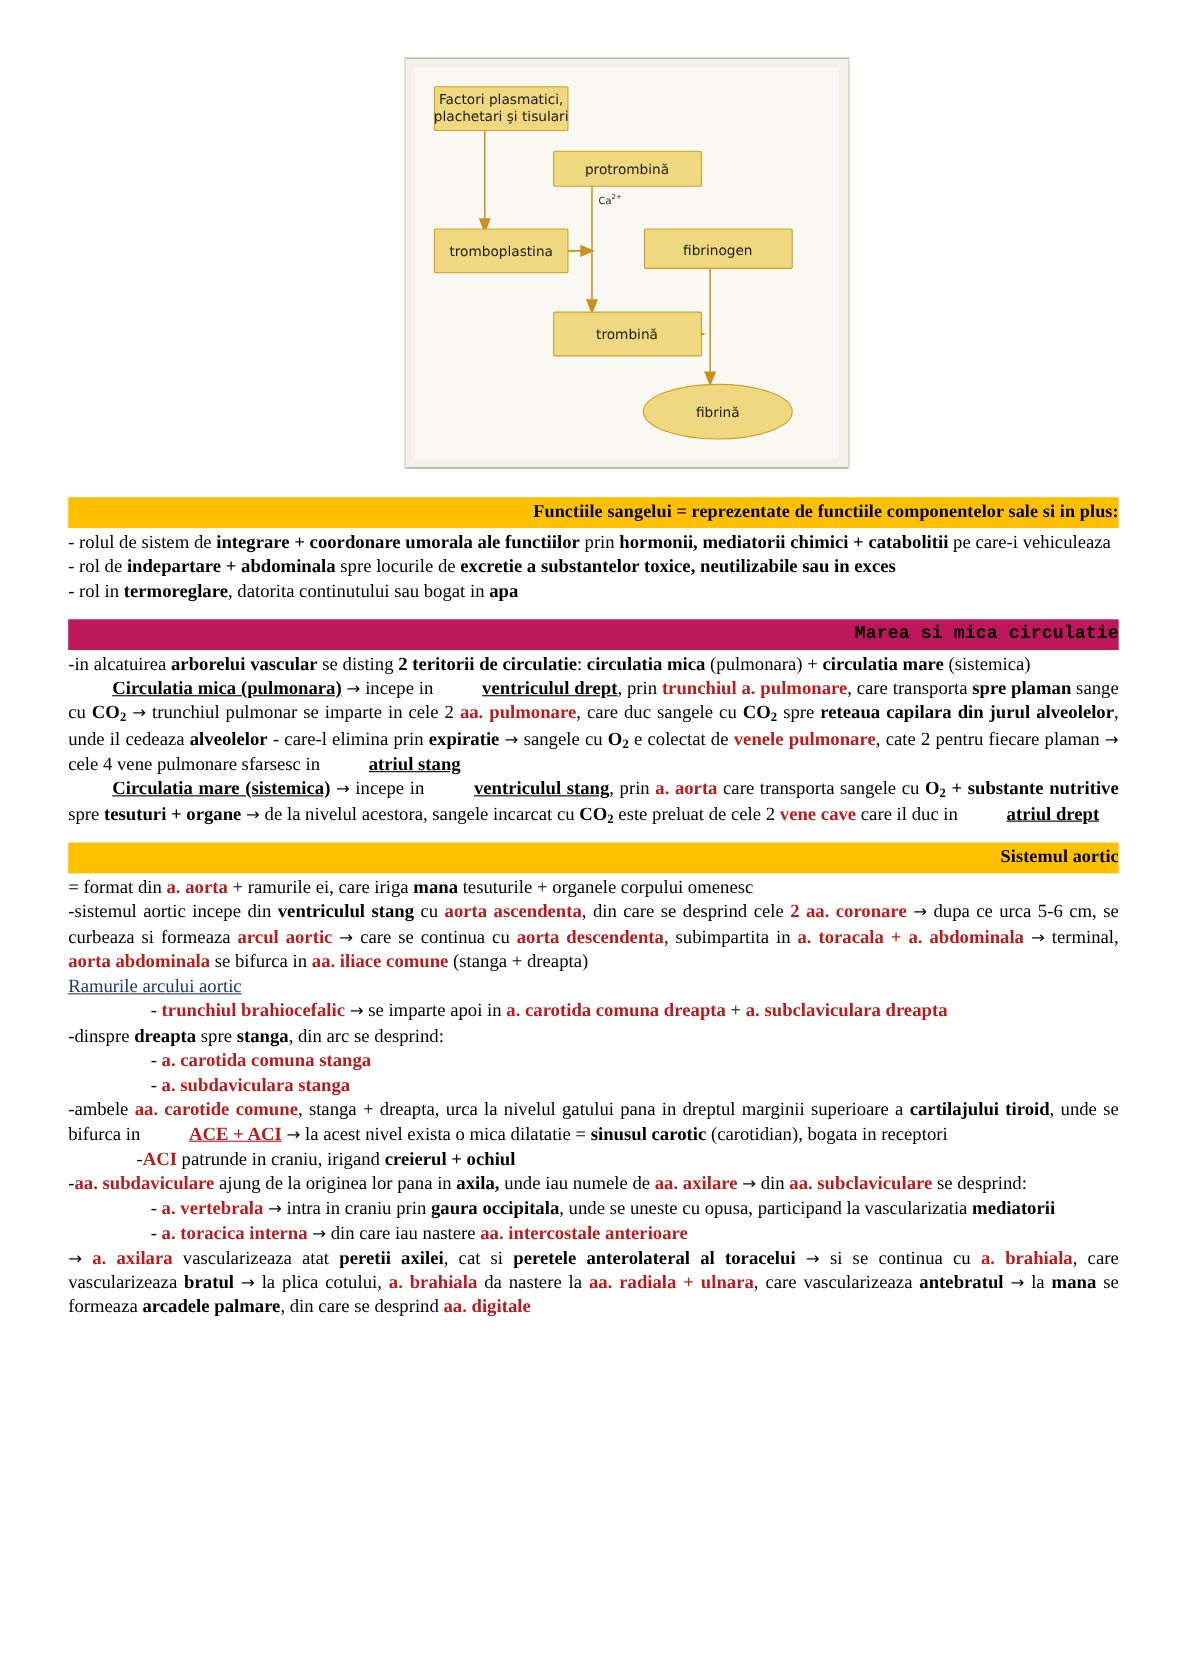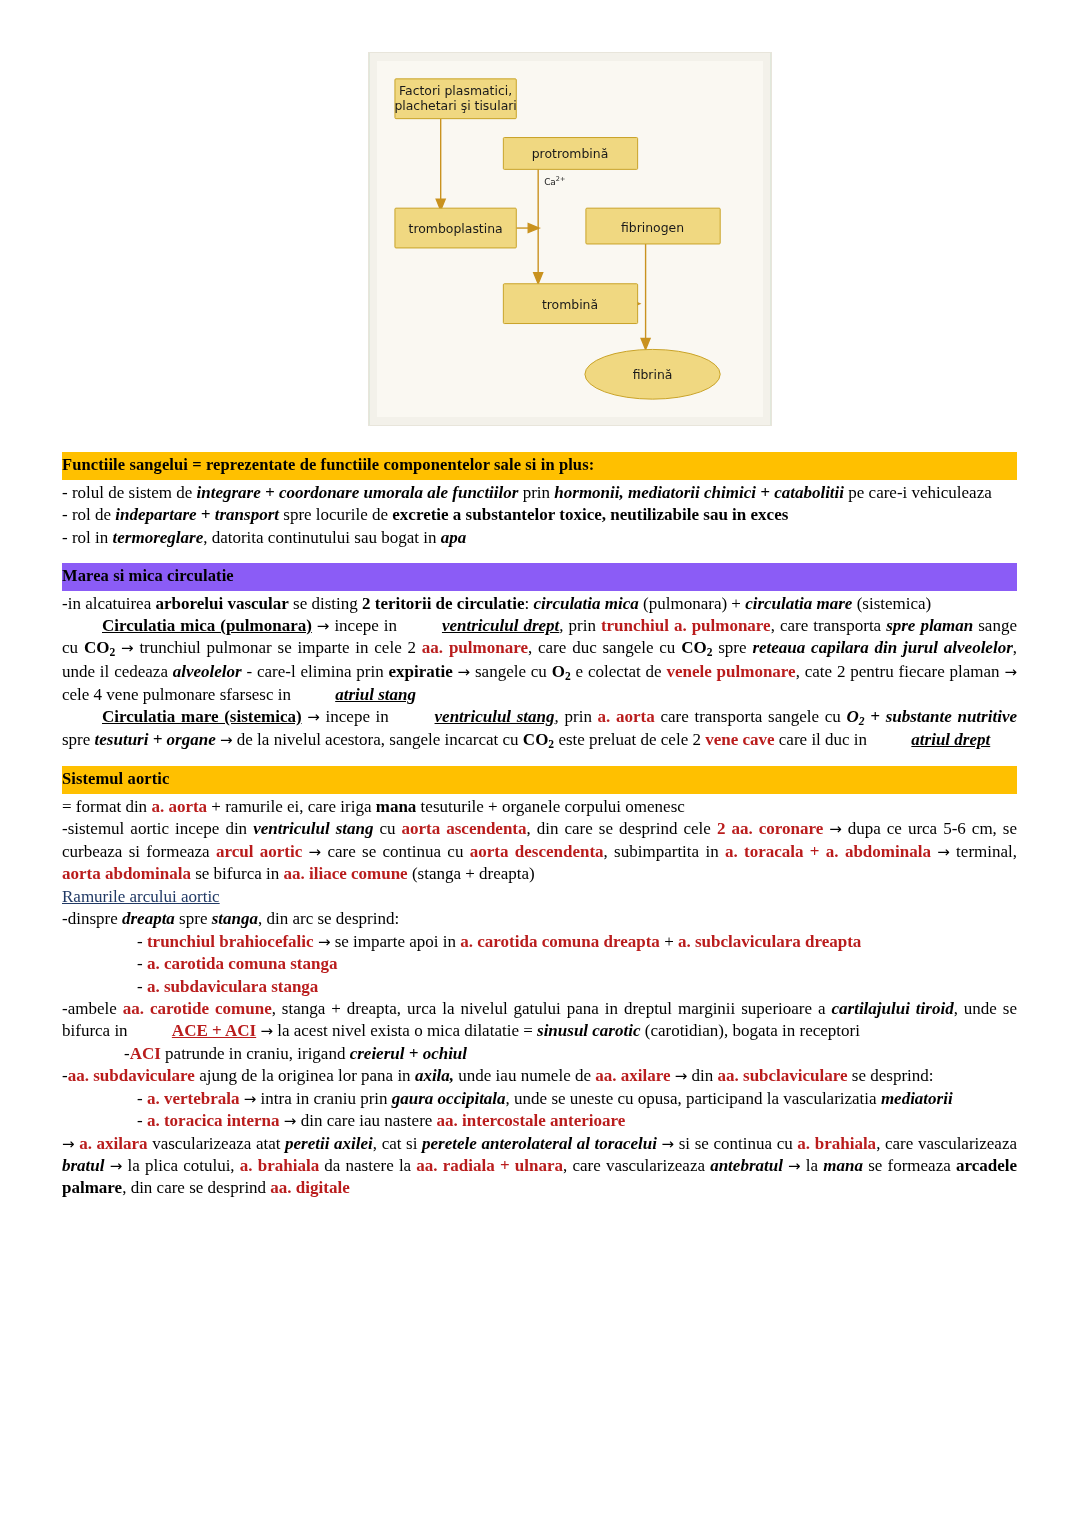--- a/index.html
+++ b/index.html
@@ -36,41 +36,41 @@
     top: 452px;
     width: 955px;
   }
 
   .section { margin-bottom: 0; }
   .section + .section { margin-top: 14px; }
 
   .band {
     font-weight: bold;
     font-size: 16.5px;
-    text-align: left;
+    text-align: right;
     padding: 3px 0 4px 0;
     line-height: 1.25;
     letter-spacing: .1px;
   }
   .band.amber { background: #ffc000; }
-  .band.yellow { background: #8b5cf6; }
+  .band.yellow { background: #be185d; font-family: Liberation Mono, monospace; }
 
   .body-text {
     font-size: 17px;
     line-height: 1.32;
     text-align: justify;
     margin-top: 2px;
   }
   .p { margin: 0; }
   .p.indent-1 { padding-left: 75px; text-indent: 0; }
   .p.indent-1b { padding-left: 62px; }
 
   
   b, .b { font-weight: bold; }
-  .bi { font-weight: bold; font-style: italic; }
+  .bi { font-weight: bold; }
   .u { text-decoration: underline; margin-left: 40px; }
   .red-b { color: #b91c1c; font-weight: bold; }
   .navy-b { color: #1f3864; font-weight: normal; text-decoration: underline; }
   sub { font-size: 0.68em; vertical-align: -0.25em; }
 
   .arrow { font-family: "DejaVu Sans", sans-serif; font-size: 15px; }
 
   
   .fig-label {
     font-family: "DejaVu Sans", sans-serif;
@@ -135,21 +135,21 @@
     </g>
   </svg>
 </div>
 
 <div id="doc">
 
   <div class="section">
     <div class="band amber">Functiile sangelui = reprezentate de functiile componentelor sale si in plus:</div>
     <div class="body-text">
       <p class="p">- rolul de sistem de <span class="bi">integrare + coordonare umorala ale functiilor</span> prin <span class="bi">hormonii, mediatorii chimici + catabolitii</span> pe care-i vehiculeaza</p>
-      <p class="p">- rol de <span class="bi">indepartare + transport</span> spre locurile de <span class="b">excretie a substantelor toxice, neutilizabile sau in exces</span></p>
+      <p class="p">- rol de <span class="bi">indepartare + abdominala</span> spre locurile de <span class="b">excretie a substantelor toxice, neutilizabile sau in exces</span></p>
       <p class="p">- rol in <span class="bi">termoreglare</span>, datorita continutului sau bogat in <span class="bi">apa</span></p>
     </div>
   </div>
 
   <div class="section">
     <div class="band yellow">Marea si mica circulatie</div>
     <div class="body-text">
       <p class="p">-in alcatuirea <span class="b">arborelui vascular</span> se disting <span class="b">2 teritorii de circulatie</span>: <span class="bi">circulatia mica</span> (pulmonara) + <span class="bi">circulatia mare</span> (sistemica)</p>
       <p class="p"><span class="b u">Circulatia mica (pulmonara)</span> <span class="arrow">→</span> incepe in <span class="bi u">ventriculul drept</span>, prin <span class="red-b">trunchiul a. pulmonare</span>, care transporta <span class="bi">spre plaman</span> sange cu <span class="b">CO<sub>2</sub></span> <span class="arrow">→</span> trunchiul pulmonar se imparte in cele 2 <span class="red-b">aa. pulmonare</span>, care duc sangele cu <span class="b">CO<sub>2</sub></span> spre <span class="bi">reteaua capilara din jurul alveolelor</span>, unde il cedeaza <span class="bi">alveolelor</span> - care-l elimina prin <span class="b">expiratie</span> <span class="arrow">→</span> sangele cu <span class="b">O<sub>2</sub></span> e colectat de <span class="red-b">venele pulmonare</span>, cate 2 pentru fiecare plaman <span class="arrow">→</span> cele 4 vene pulmonare sfarsesc in <span class="bi u">atriul stang</span></p>
       <p class="p"><span class="b u">Circulatia mare (sistemica)</span> <span class="arrow">→</span> incepe in <span class="bi u">ventriculul stang</span>, prin <span class="red-b">a. aorta</span> care transporta sangele cu <span class="bi">O<sub>2</sub> + substante nutritive</span> spre <span class="bi">tesuturi + organe</span> <span class="arrow">→</span> de la nivelul acestora, sangele incarcat cu <span class="b">CO<sub>2</sub></span> este preluat de cele 2 <span class="red-b">vene cave</span> care il duc in <span class="bi u">atriul drept</span></p>
@@ -159,23 +159,23 @@
   <div class="section">
     <div class="band amber">Sistemul aortic</div>
     <div class="body-text">
 
       <p class="p">= format din <span class="red-b">a. aorta</span> + ramurile ei, care iriga <span class="b">mana</span> tesuturile + organele corpului omenesc</p>
 
       <p class="p">-sistemul aortic incepe din <span class="bi">ventriculul stang</span> cu <span class="red-b">aorta ascendenta</span>, din care se desprind cele <span class="red-b">2 aa. coronare</span> <span class="arrow">→</span> dupa ce urca 5-6 cm, se curbeaza si formeaza <span class="red-b">arcul aortic</span> <span class="arrow">→</span> care se continua cu <span class="red-b">aorta descendenta</span>, subimpartita in <span class="red-b">a. toracala + a. abdominala</span> <span class="arrow">→</span> terminal, <span class="red-b">aorta abdominala</span> se bifurca in <span class="red-b">aa. iliace comune</span> (stanga + dreapta)</p>
 
       <p class="p"><span class="navy-b">Ramurile arcului aortic</span></p>
 
+      <p class="p indent-1">- <span class="red-b">trunchiul brahiocefalic</span> <span class="arrow">→</span> se imparte apoi in <span class="red-b">a. carotida comuna dreapta</span> + <span class="red-b">a. subclaviculara dreapta</span></p>
+
       <p class="p">-dinspre <span class="bi">dreapta</span> spre <span class="bi">stanga</span>, din arc se desprind:</p>
-
-      <p class="p indent-1">- <span class="red-b">trunchiul brahiocefalic</span> <span class="arrow">→</span> se imparte apoi in <span class="red-b">a. carotida comuna dreapta</span> + <span class="red-b">a. subclaviculara dreapta</span></p>
 
       <p class="p indent-1">- <span class="red-b">a. carotida comuna stanga</span></p>
 
       <p class="p indent-1">- <span class="red-b">a. subdaviculara stanga</span></p>
 
       <p class="p">-ambele <span class="red-b">aa. carotide comune</span>, stanga + dreapta, urca la nivelul gatului pana in dreptul marginii superioare a <span class="bi">cartilajului tiroid</span>, unde se bifurca in <span class="red-b u">ACE + ACI</span> <span class="arrow">→</span> la acest nivel exista o mica dilatatie = <span class="bi">sinusul carotic</span> (carotidian), bogata in receptori</p>
 
 
       <p class="p indent-1b">-<span class="red-b">ACI</span> patrunde in craniu, irigand <span class="bi">creierul + ochiul</span></p>
 

